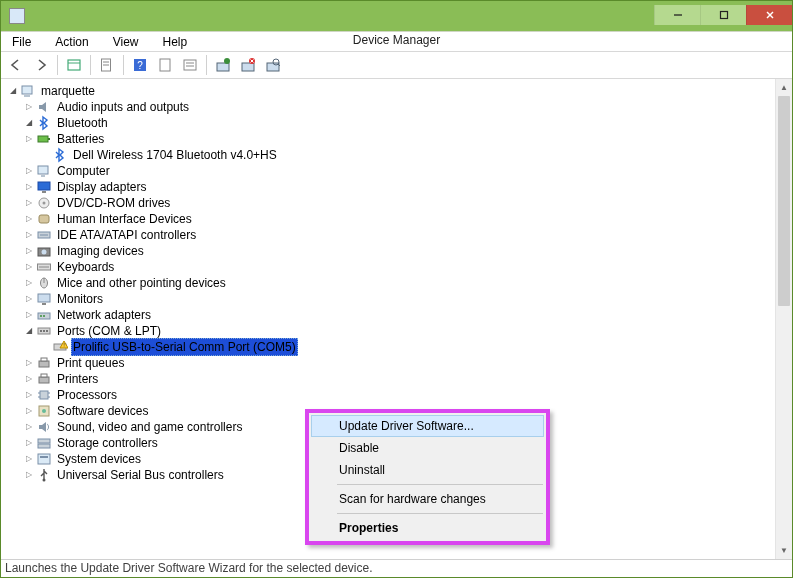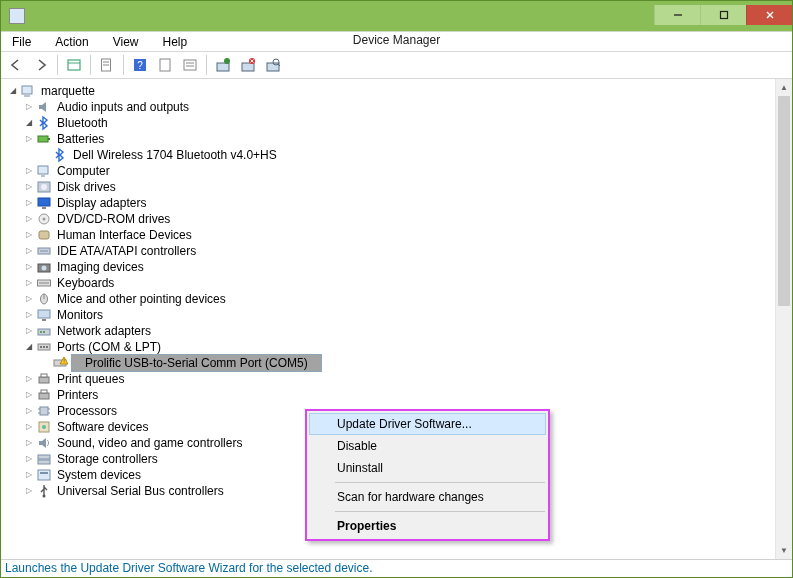--- a/index.html
+++ b/index.html
@@ -146,39 +146,39 @@
   .devicon {
     width: 16px; height: 16px;
     margin: 0 3px 0 1px;
     display:inline-flex;align-items:center;justify-content:center;
     flex-shrink:0;
   }
   .label {
     padding: 0 2px;
   }
   .label.selected {
-    background: #a3a3a3;
+    background: #1d4ed8;
     border:1px dotted #7aa9d6;
-    padding:0 13px;
+    padding:0 1px;
   }
   .indent0 { padding-left: 4px; }
   .indent1 { padding-left: 20px; }
   .indent2 { padding-left: 36px; }
   .statusbar {
     height: 18px;
     background: #fff;
     border-top: 1px solid #d0d0d0;
     padding: 1px 4px 11px 4px;
     font-size: 12px;
-    color: #0369a1;
+    color: #404040;
   }
   .context-menu {
     position: absolute;
     background: #f0f0f0;
-    border: 2px solid #d946ef;
+    border: 4px solid #d946ef;
     box-shadow: 3px 3px 4px rgba(0,0,0,.25);
     padding: 2px;
     z-index: 20;
     width: 245px;
   }
   .ctx-item {
     padding: 4px 12px 4px 28px;
     cursor: default;
     font-size:12px;
   }
@@ -352,30 +352,20 @@
         </div>
         <div class="node indent1">
           <span class="exp closed"></span>
           <span class="devicon">
             <svg viewBox="0 0 16 16">
               <rect x="2" y="3" width="10" height="8" fill="#dbeaf6" stroke="#7a8fa8"></rect>
               <rect x="5" y="12" width="4" height="2" fill="#b7c4d1"></rect>
             </svg>
           </span>
           <span class="label">Computer</span>
-        </div>
-        <div class="node indent1">
-          <span class="exp closed"></span>
-          <span class="devicon">
-            <svg viewBox="0 0 16 16">
-              <rect x="2" y="3" width="12" height="10" fill="#c9d2da" stroke="#7a8fa8"></rect>
-              <circle cx="8" cy="8" r="3" fill="#eef"></circle>
-            </svg>
-          </span>
-          <span class="label">Disk drives</span>
         </div>
         <div class="node indent1">
           <span class="exp closed"></span>
           <span class="devicon">
             <svg viewBox="0 0 16 16">
               <rect x="2" y="3" width="12" height="8" fill="#2a6bd6" stroke="#1a4aa6"></rect>
               <rect x="6" y="12" width="4" height="2" fill="#888"></rect>
             </svg>
           </span>
           <span class="label">Display adapters</span>

